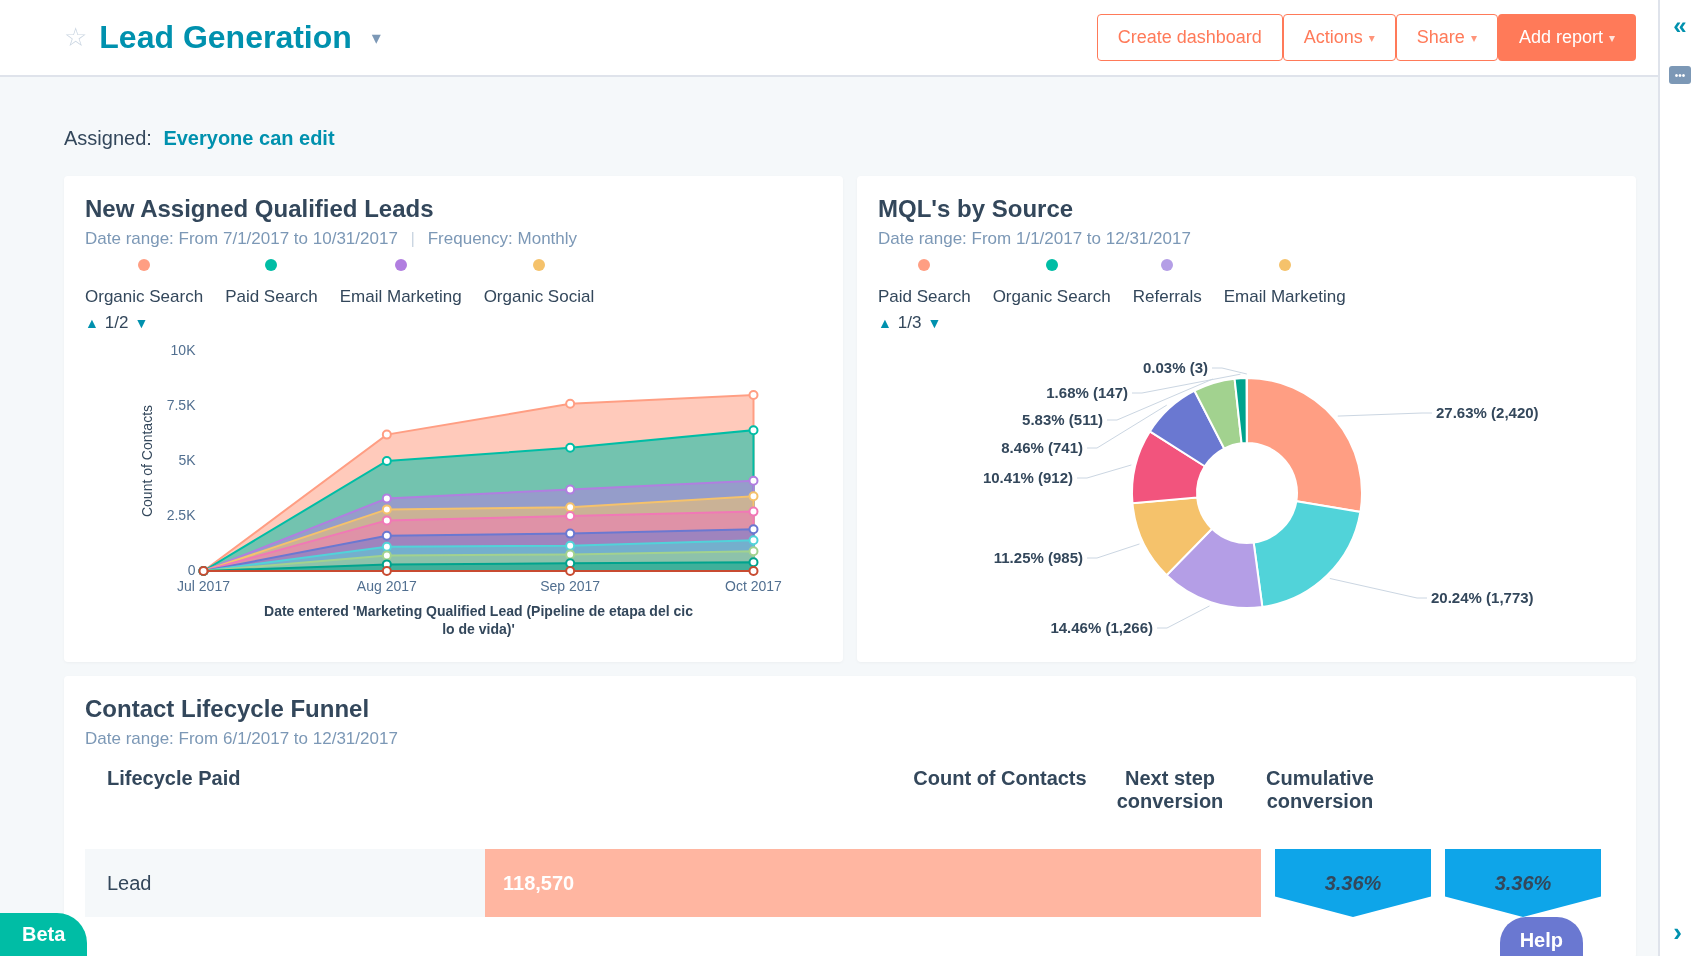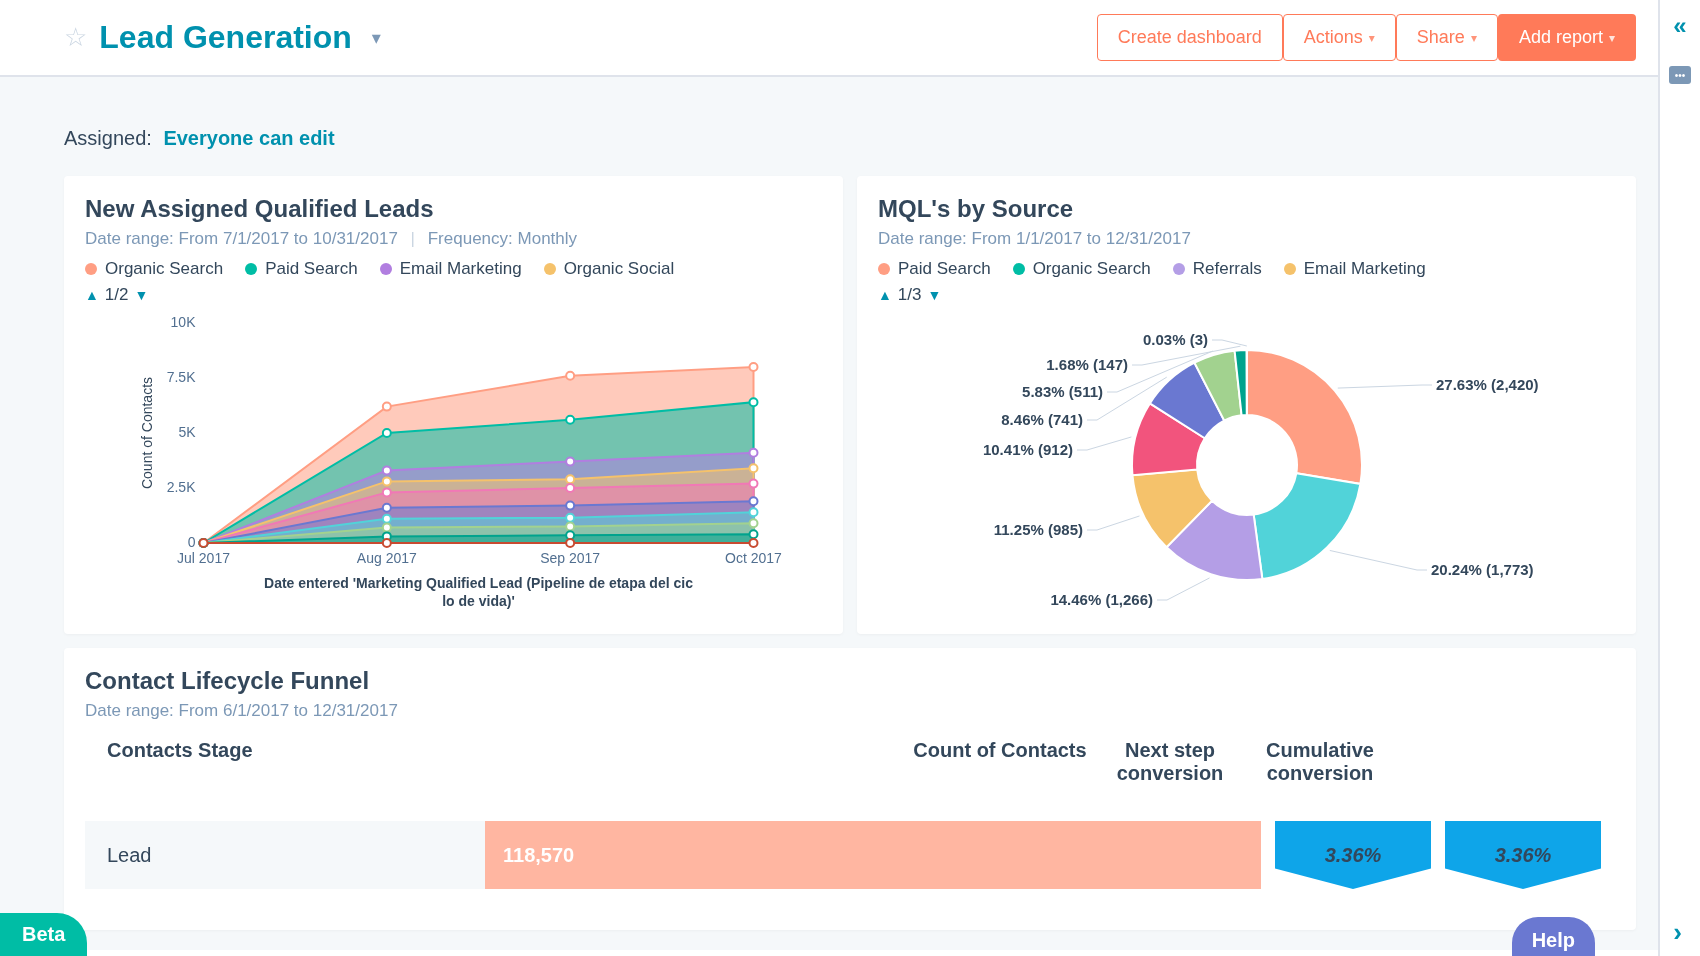--- a/index.html
+++ b/index.html
@@ -85,21 +85,21 @@
   .row { display: flex; gap: 14px; }
   .card {
     background: #fff; border: 1px solid transparent;
     border-radius: 4px; box-shadow: 0 1px 3px rgba(0,0,0,.04);
     padding: 18px 20px; flex: 1;
     position: relative;
   }
   .card-title { font-size: 24px; font-weight: 700; color: var(--gray-text); }
   .card-sub { font-size: 17px; color: var(--gray-mid); margin-top: 6px; }
   .legend { display: flex; flex-wrap: wrap; gap: 22px; margin-top: 10px; font-size: 17px; color: var(--gray-text); }
-  .legend-item { display: flex; align-items: center; gap: 8px; }
+  .legend-item { display: flex; align-items: center; gap: 16px; flex-direction: column; }
   .dot { width: 12px; height: 12px; border-radius: 50%; display:inline-block; }
   .pager { display:flex; align-items:center; gap:6px; font-size:17px; margin-top:6px; color: var(--gray-text); }
   .pager .tri { color: var(--teal-dark); font-size:14px; }
   
   .area-chart { position: relative; height: 300px; margin-top: 8px; }
   .area-chart svg { width: 100%; height: 100%; }
   .tick-text { font-size: 14px; fill: #516f90; }
   .axis-label { font-size: 14px; fill: #33475b; }
   
   .donut-wrap { display:flex; align-items:center; justify-content:center; position:relative; height:310px; }
@@ -116,21 +116,21 @@
   .stage-name { width: 400px; background:#f5f8fa; display:flex; align-items:center; padding-left: 22px; font-size:20px; color: var(--gray-text); }
   .bar { flex:1; max-width: 776px; background: var(--orange-light); display:flex; align-items:center; padding-left: 18px; color:#fff; font-weight:700; font-size:20px; }
   .metric-box { width: 156px; background:#0ea5e9; display:flex; align-items:center; justify-content:center; font-size:20px; font-weight:700; clip-path: polygon(0 0,100% 0,100% 70%,50% 100%,0 70%); margin-left: 14px; font-style: italic; }
   
   .beta-tab {
     position:absolute; bottom:0; left:0; background: var(--teal); color:#fff;
     padding: 10px 22px; border-top-right-radius: 30px; border-top-left-radius:0;
     font-size:20px; font-weight:600;
   }
   .help-tab {
-    position:absolute; bottom:0; right:105px; background: var(--purple); color:#fff;
+    position:absolute; bottom:0; right:117px; background: var(--purple); color:#fff;
     padding: 12px 20px 4px 20px; border-top-right-radius: 26px; border-top-left-radius:26px;
     font-size:20px; font-weight:600;
   }
   .bottom-chev {
     position:absolute; bottom:8px; right:18px; color: var(--teal-dark); font-size:26px; font-weight:700;
   }
   .sep { color: var(--gray-light); margin: 0 8px; }
 </style>
 </head>
 <body>
@@ -338,21 +338,21 @@
     </div>
   </div>
 
   <div class="card funnel-card">
     <div class="card-title">Contact Lifecycle Funnel</div>
     <div class="card-sub">
       <span>Date range:</span>
       <span>From 6/1/2017 to 12/31/2017</span>
     </div>
     <div class="funnel-table-head">
-      <div class="col-stage">Contacts Stage</div>
+      <div class="col-stage">Lifecycle Paid</div>
       <div class="col-count">Count of Contacts</div>
       <div class="col-next">Next step conversion</div>
       <div class="col-cumu">Cumulative conversion</div>
     </div>
     <div id="funnel-rows">
         <div class="funnel-row">
           <div class="stage-name">Lead</div>
           <div class="bar">118,570</div>
           <div class="metric-box">3.36%</div>
           <div class="metric-box">3.36%</div>

